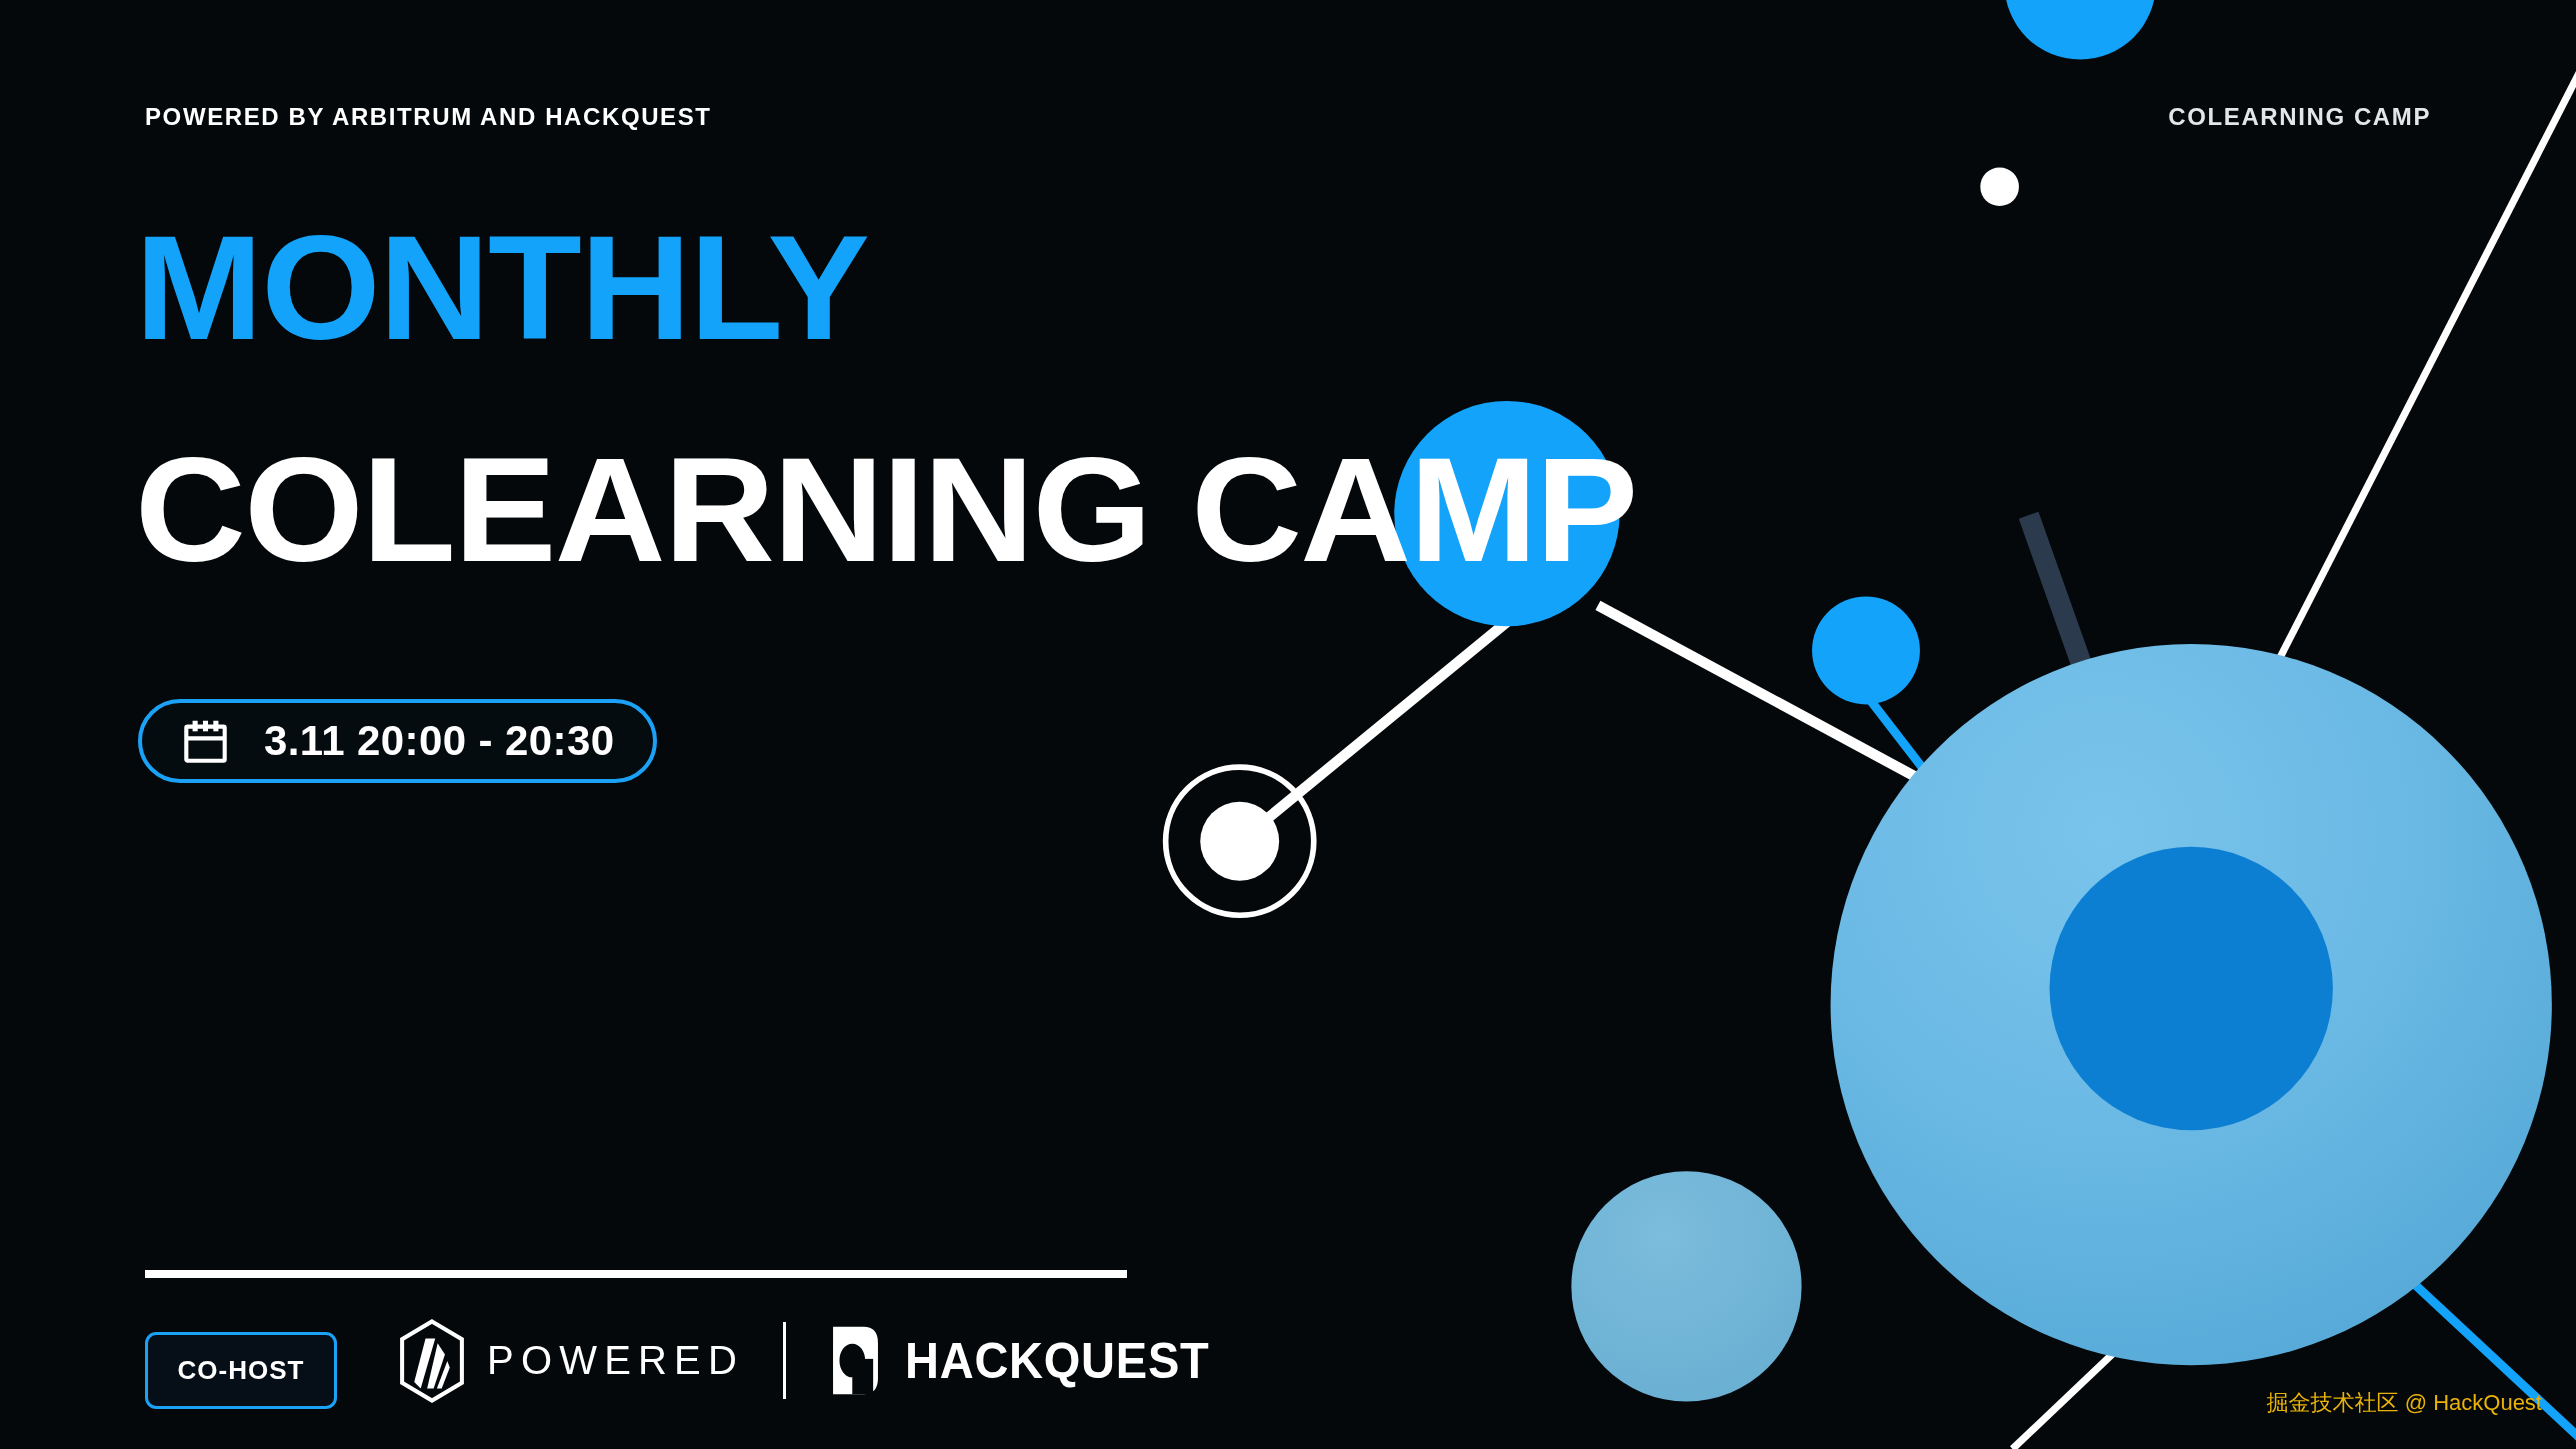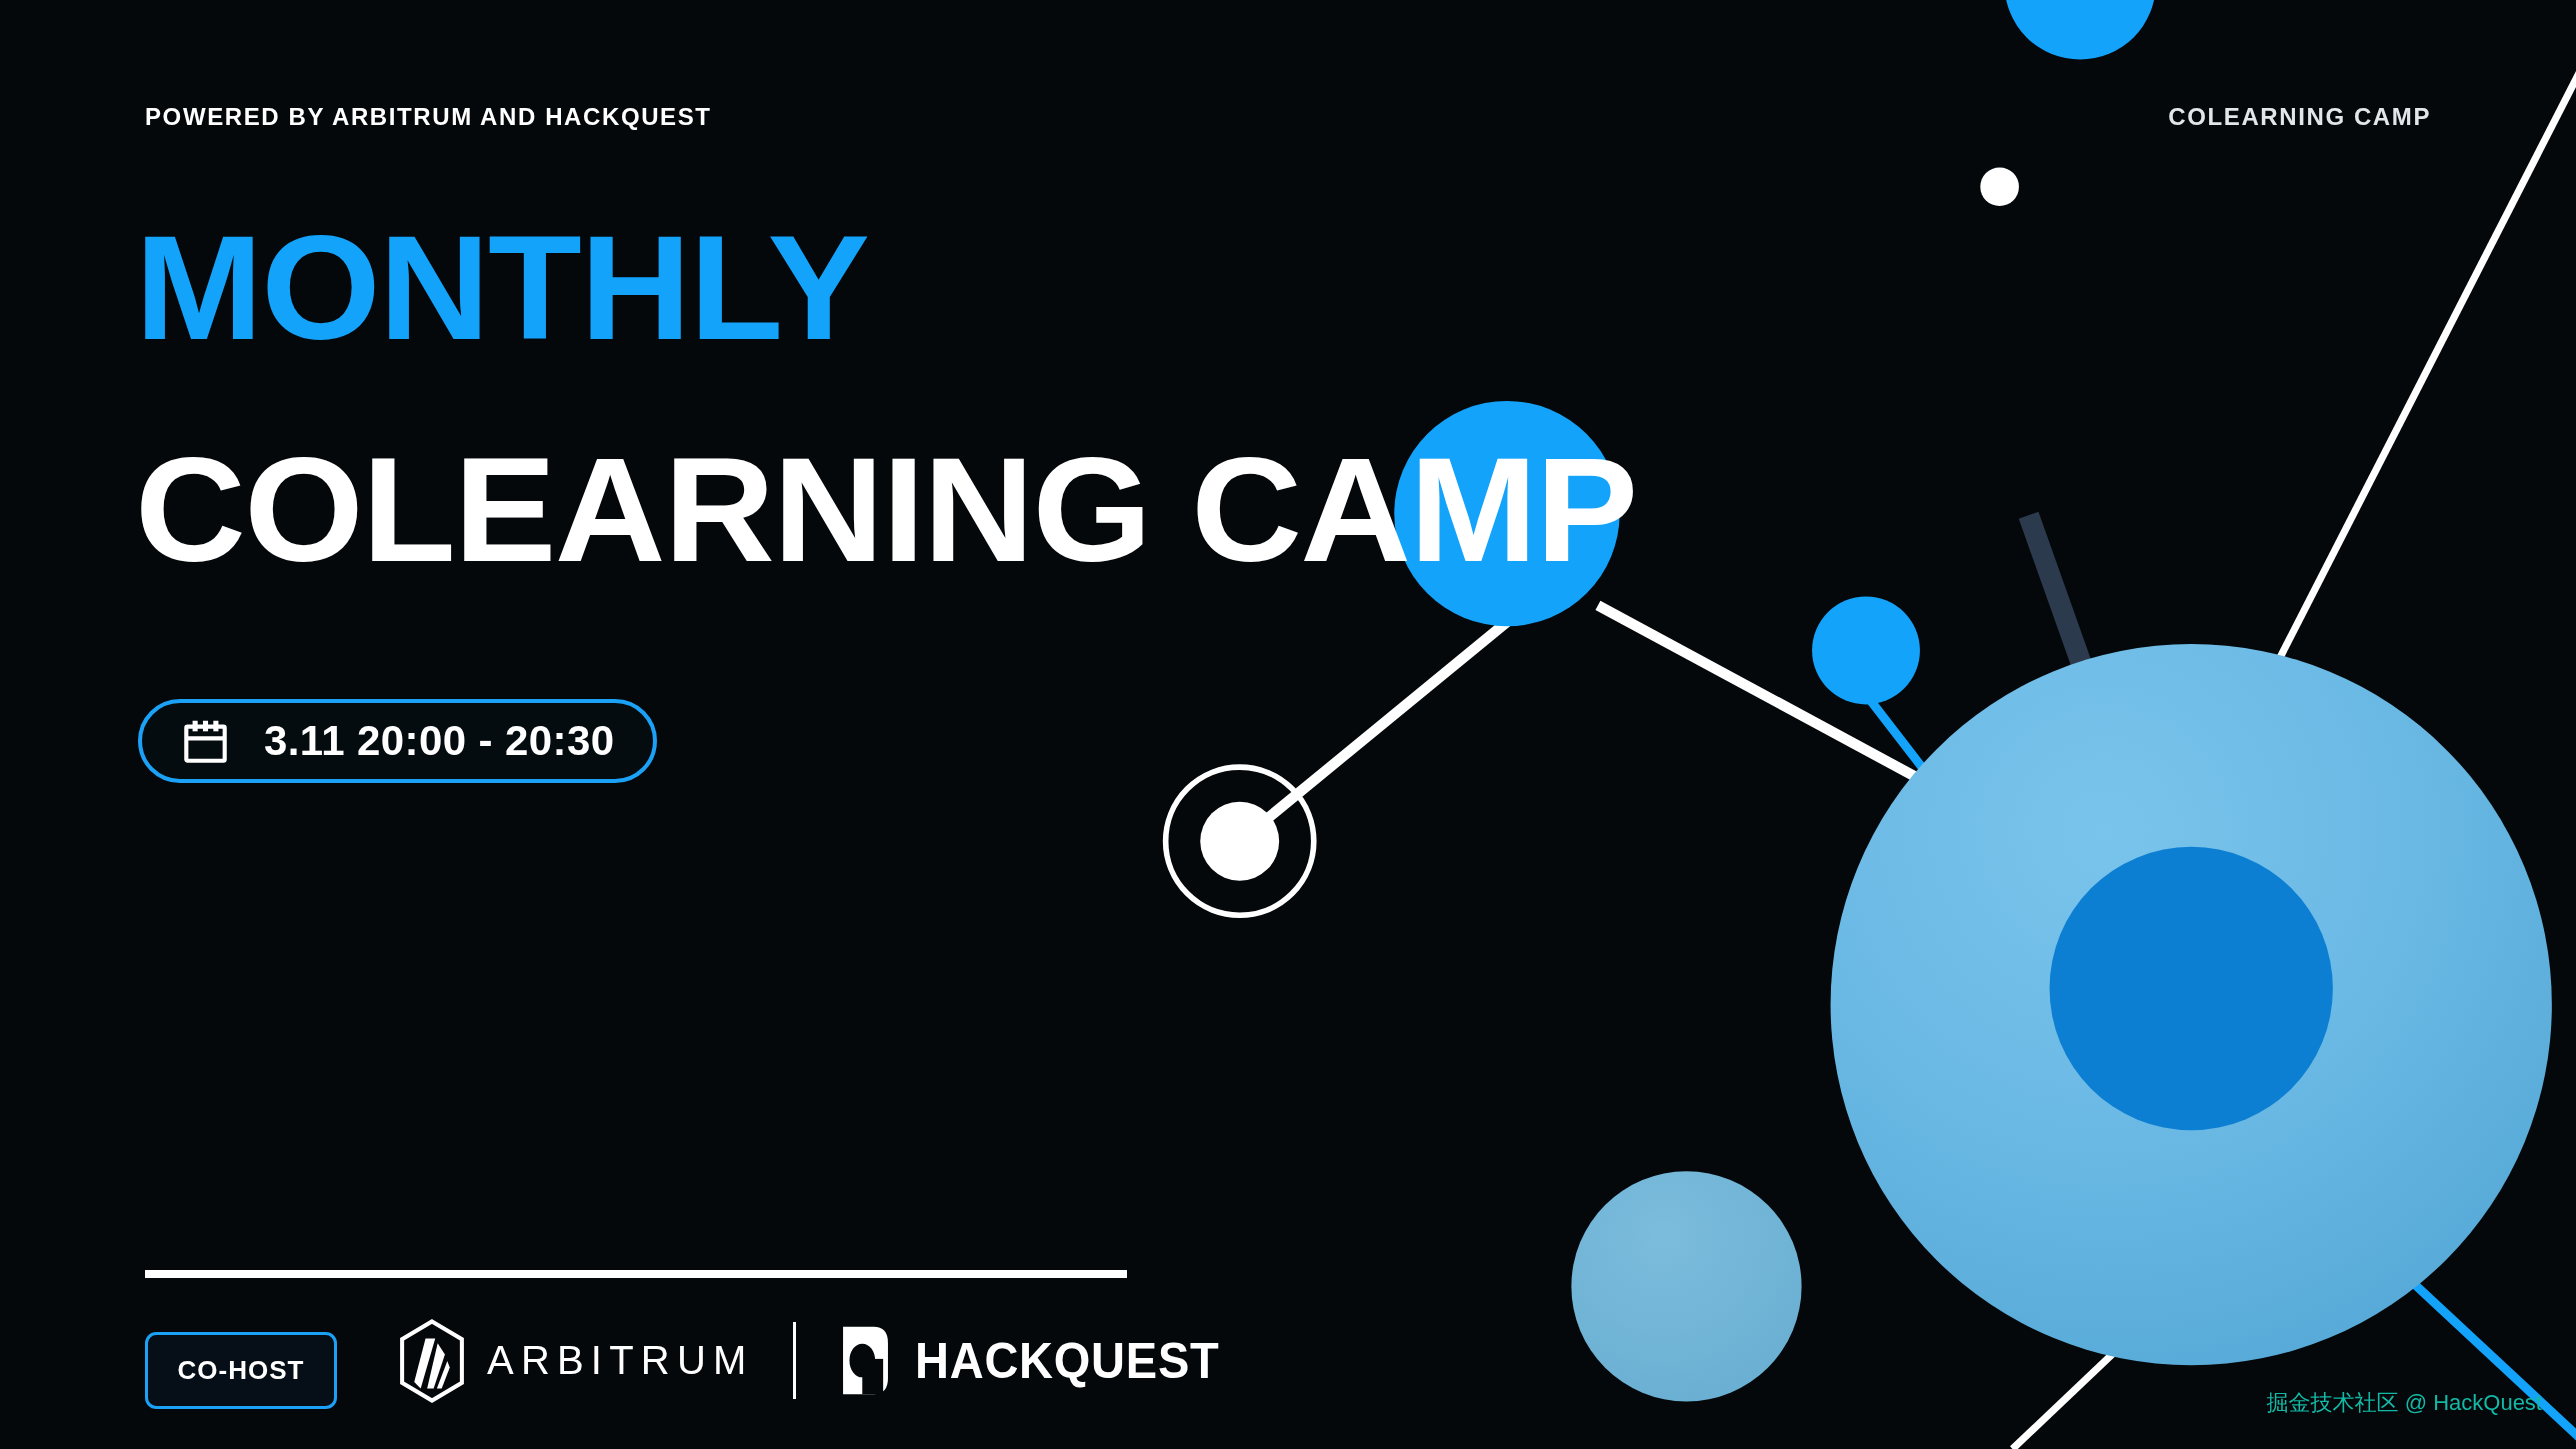--- a/index.html
+++ b/index.html
@@ -167,21 +167,21 @@
     transform: scaleX(0.94);
     transform-origin: left center;
   }
 
   
   .watermark {
     position: absolute;
     right: 34px;
     bottom: 31px;
     font-size: 22px;
-    color: #14b8a6;
+    color: #eab308;
     white-space: nowrap;
     z-index: 5;
   }
 </style>
 </head>
 <body>
 
 <div id="poster">
 
   <svg id="art" viewBox="0 0 3200 1800">
@@ -245,21 +245,21 @@
 
       <div class="cohost-pill">CO-HOST</div>
 
       <div class="brand-arbitrum">
         <svg width="68" height="84" viewBox="0 0 84 104">
           <path d="M42 3 L79 25 L79 79 L42 101 L5 79 L5 25 Z" fill="none" stroke="#ffffff" stroke-width="5"></path>
           <path d="M34 24 L46 24 L28 86 L20 78 Z" fill="#ffffff"></path>
           <path d="M49 30 L58 44 L44 86 L36 86 Z" fill="#ffffff"></path>
           <path d="M61 52 L64 60 L54 86 L48 86 Z" fill="#ffffff"></path>
         </svg>
-        <span class="wordmark">ARBITRUM</span>
+        <span class="wordmark">POWERED</span>
       </div>
 
       <div class="footer-divider"></div>
 
       <div class="brand-hackquest">
         <svg width="61" height="77" viewBox="0 0 76 96">
           <path d="M10 6 L48 6 Q66 6 66 26 L66 70 Q66 90 48 90 L10 90 Z" fill="#ffffff"></path>
           <ellipse cx="34" cy="48" rx="16" ry="21" fill="#04080a"></ellipse>
           <rect x="34" y="46" width="26" height="44" fill="#04080a"></rect>
         </svg>

